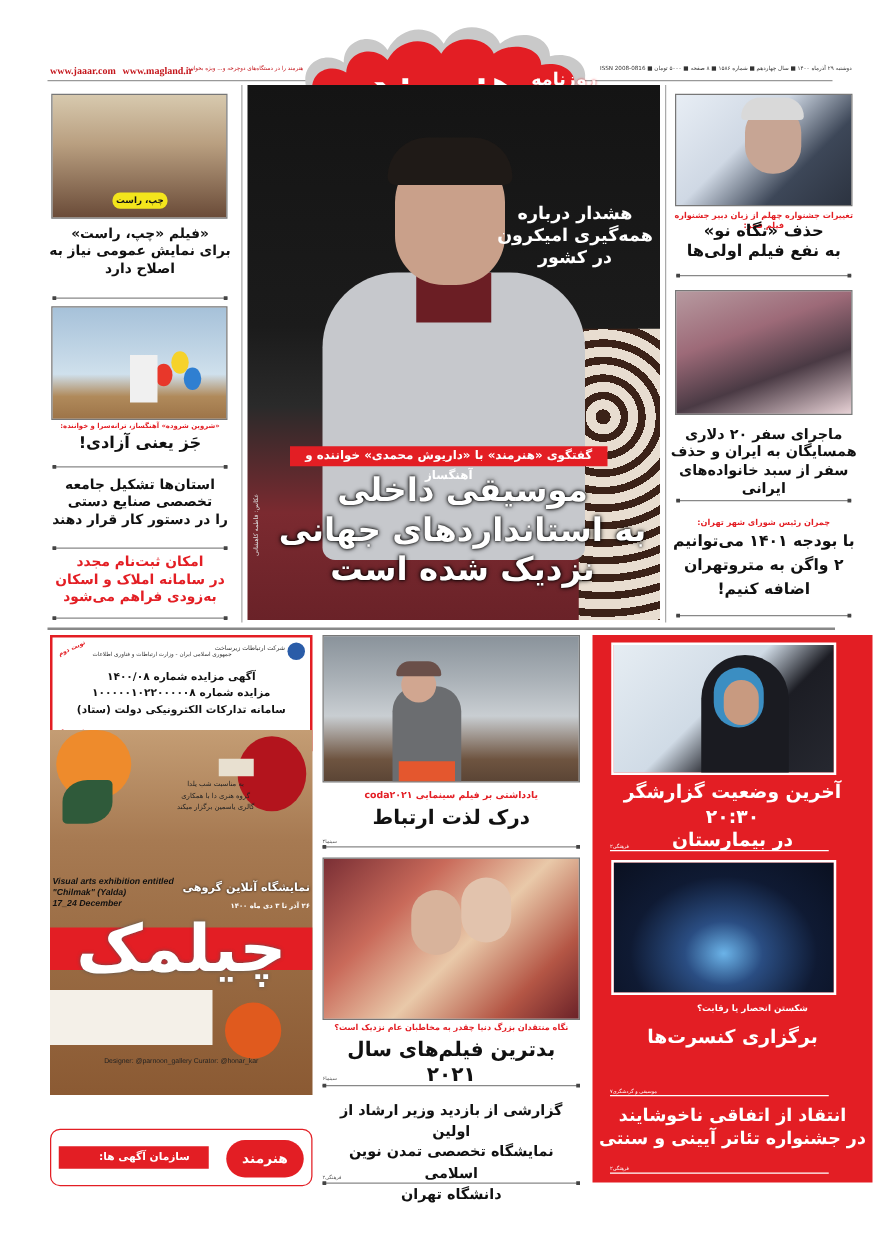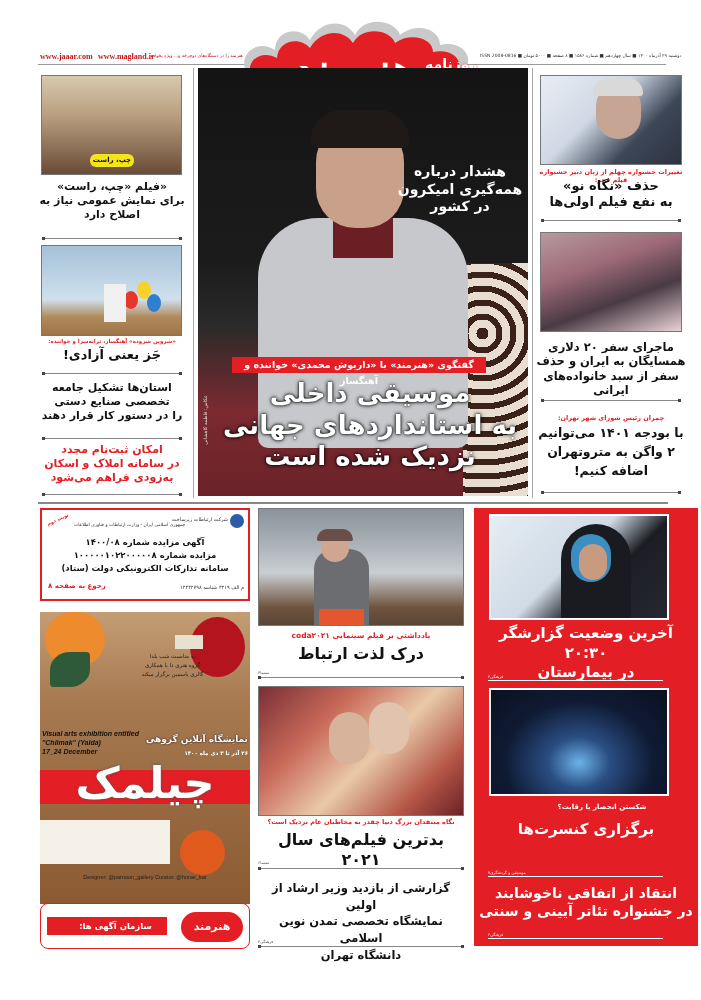--- a/index.html
+++ b/index.html
@@ -136,39 +136,39 @@
   <div class="abs" style="right:4px; top:4px; width:14px; height:14px; border-radius:50%; background:#2a5ca8;"></div>
   <div class="abs" style="right:20px; top:6px; font-size:5px; color:#333; direction:rtl;">شرکت ارتباطات زیرساخت</div>
   <div class="abs" style="left:32px; top:12px; font-size:4.5px; color:#333; direction:rtl;">جمهوری اسلامی ایران - وزارت ارتباطات و فناوری اطلاعات</div>
   <div class="abs rtl" style="left:0; top:27px; width:206px; font-size:8.5px; font-weight:bold; color:#111;">آگهی مزایده شماره ۱۴۰۰/۰۸</div>
   <div class="abs rtl" style="left:0; top:40px; width:206px; font-size:8.5px; font-weight:bold; color:#111;">مزایده شماره ۱۰۰۰۰۰۱۰۲۲۰۰۰۰۰۸</div>
   <div class="abs rtl" style="left:0; top:53px; width:206px; font-size:8.5px; font-weight:bold; color:#111;">سامانه تدارکات الکترونیکی دولت (ستاد)</div>
   <div class="abs" style="right:4px; top:74px; font-size:5px; color:#333; direction:rtl;">م الف ۳۲۱۹ شناسه ۱۲۴۴۲۷۹۸</div>
   <div class="abs" style="left:6px; top:72px; font-size:7px; color:#e31e24; font-weight:bold; direction:rtl;">رجوع به صفحه ۸</div>
 </div>
 
-<div class="abs" style="left:40px; top:612px; width:210px; height:292px; background:linear-gradient(180deg,#c49d74 0%,#a77a52 30%,#9a6c44 60%,#8b5a33 100%); overflow:hidden;">
+<div class="abs" style="left:40px; top:584px; width:210px; height:292px; background:linear-gradient(180deg,#c49d74 0%,#a77a52 30%,#9a6c44 60%,#8b5a33 100%); overflow:hidden;">
   <div class="abs" style="left:5px; top:0; width:60px; height:55px; background:#ee8b2c; border-radius:30px;"></div>
   <div class="abs" style="left:10px; top:40px; width:40px; height:35px; background:#2f5a3a; border-radius:50% 10%;"></div>
   <div class="abs" style="right:5px; top:5px; width:55px; height:60px; background:#b3141d; border-radius:50%;"></div>
   <div class="abs" style="left:135px; top:23px; width:28px; height:14px; background:#e8e0d0;"></div>
   <div class="abs rtl" style="left:85px; top:40px; width:95px; font-size:5.5px; color:#222; line-height:1.6;">
     <div>به مناسبت شب یلدا</div>
     <div>گروه هنری دا با همکاری</div>
     <div>گالری یاسمین برگزار میکند</div>
   </div>
   <div class="abs" style="left:2px; top:118px; font-size:7px; font-weight:bold; font-style:italic; color:#111; line-height:1.25; font-family:'Liberation Sans', sans-serif;">
     <div>Visual arts exhibition entitled</div>
     <div>"Chilmak" (Yalda)</div>
     <div>17_24 December</div>
   </div>
   <div class="abs" style="right:2px; top:122px; font-size:9px; font-weight:bold; color:#fff; direction:rtl; text-shadow:0 0 2px #000;">نمایشگاه آنلاین گروهی</div>
   <div class="abs" style="right:2px; top:138px; font-size:5.5px; font-weight:bold; color:#fff; direction:rtl;">۲۶ آذر تا ۳ دی ماه ۱۴۰۰</div>
   <div class="abs" style="left:0; top:158px; width:210px; height:34px; background:#e31e24;"></div>
-  <div class="abs rtl" style="left:20px; top:146px; width:170px; font-size:43px; font-weight:bold; color:#fff; text-shadow:0 0 3px #555;">چیلمک</div>
+  <div class="abs rtl" style="left:20px; top:146px; width:170px; font-size:52px; font-weight:bold; color:#fff; text-shadow:0 0 3px #555;">چیلمک</div>
   <div class="abs" style="left:0; top:208px; width:130px; height:44px; background:#f4f0e8;"></div>
   <div class="abs" style="left:140px; top:218px; width:45px; height:45px; background:#e05a1e; border-radius:50%;"></div>
   <div class="abs" style="left:0; top:262px; width:210px; text-align:center; font-size:5.5px; color:#222; font-family:'Liberation Sans', sans-serif;">Designer: @parnoon_gallery    Curator: @honar_kar</div>
 </div>
 
 <div class="abs" style="left:40px; top:903px; width:210px; height:46px; border:1px solid #e31e24; border-radius:8px;">
   <div class="abs" style="left:6px; top:13px; width:120px; height:18px; background:#e31e24;padding-left:17px;">
     <div class="rtl" style="font-size:8.5px; color:#fff; font-weight:bold; line-height:18px;">سازمان آگهی ها: ۸۸۳۱۱۳۵۴</div>
   </div>
   <div class="abs" style="left:140px; top:8px; width:62px; height:30px; background:#e31e24; border-radius:15px;">

